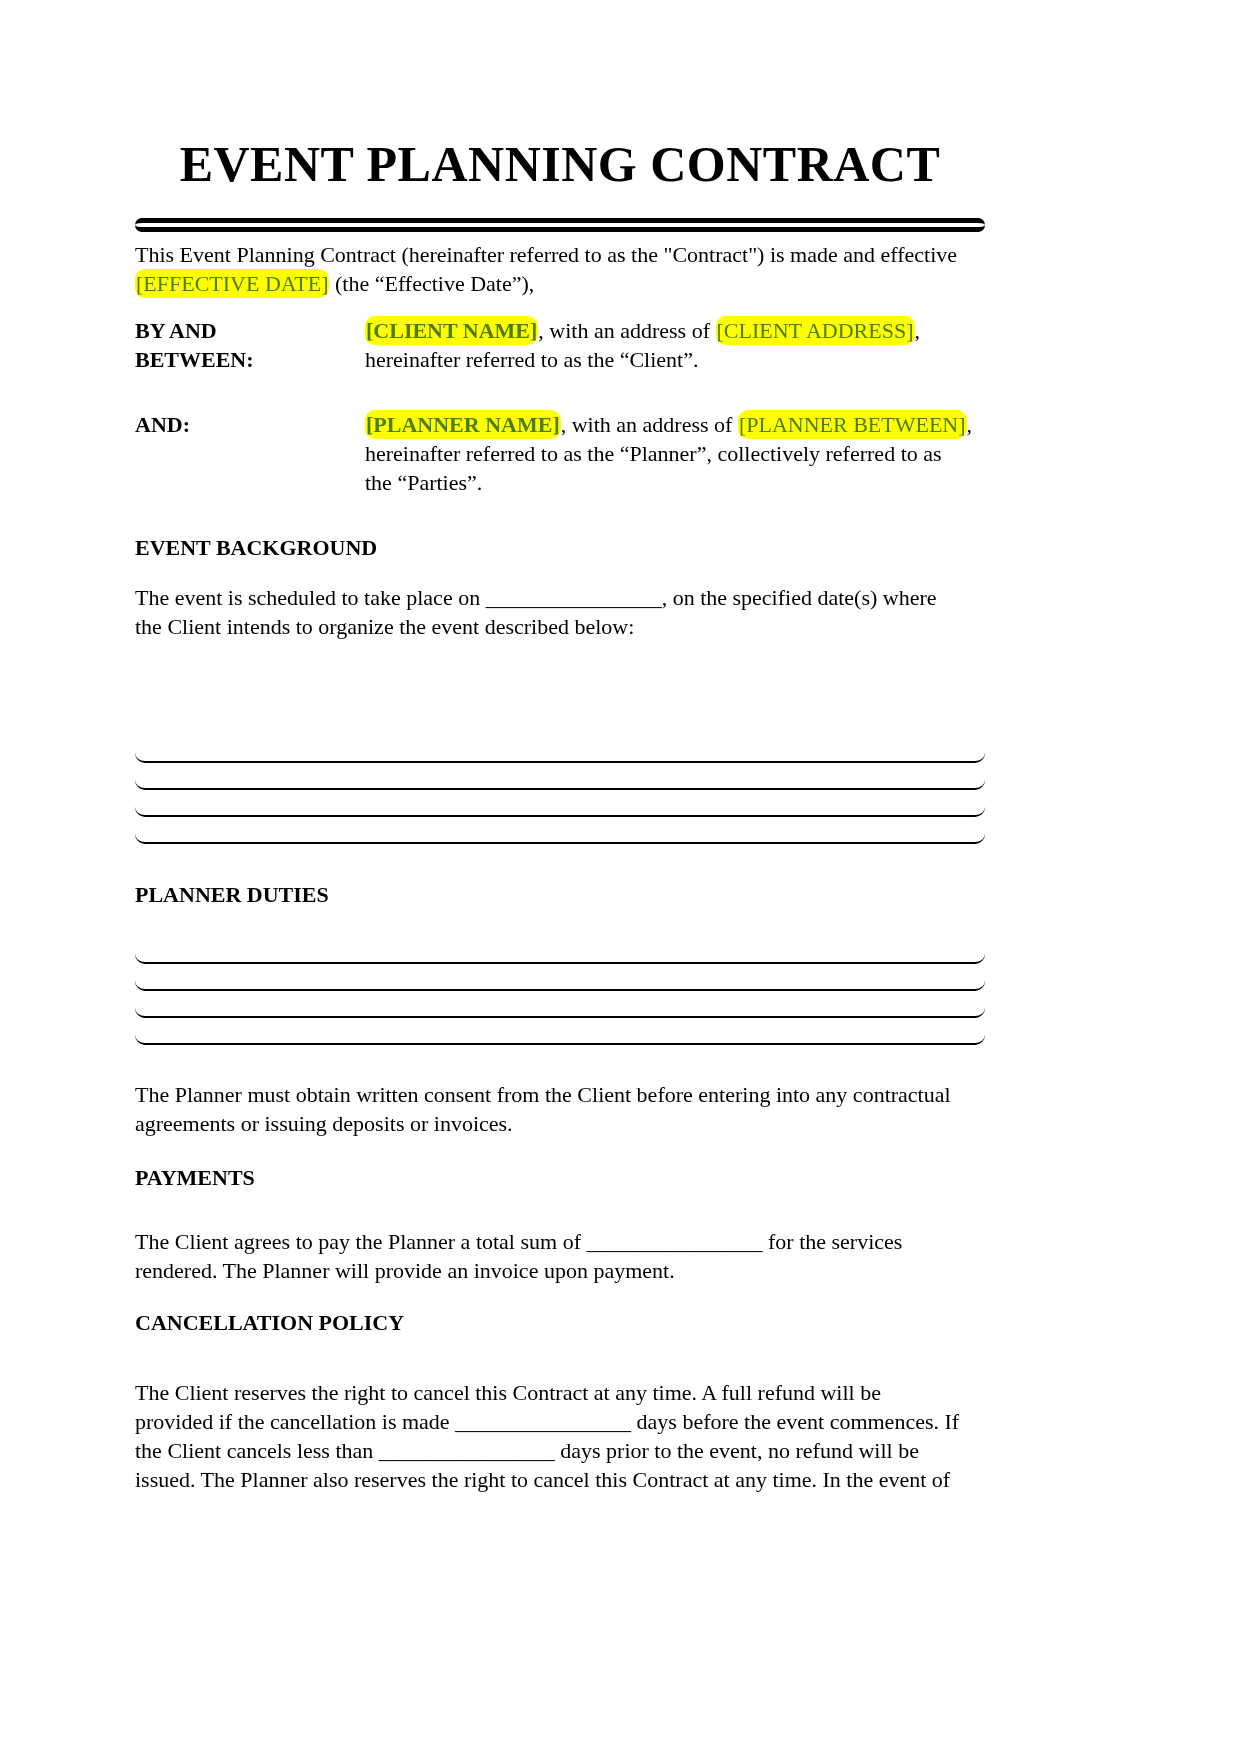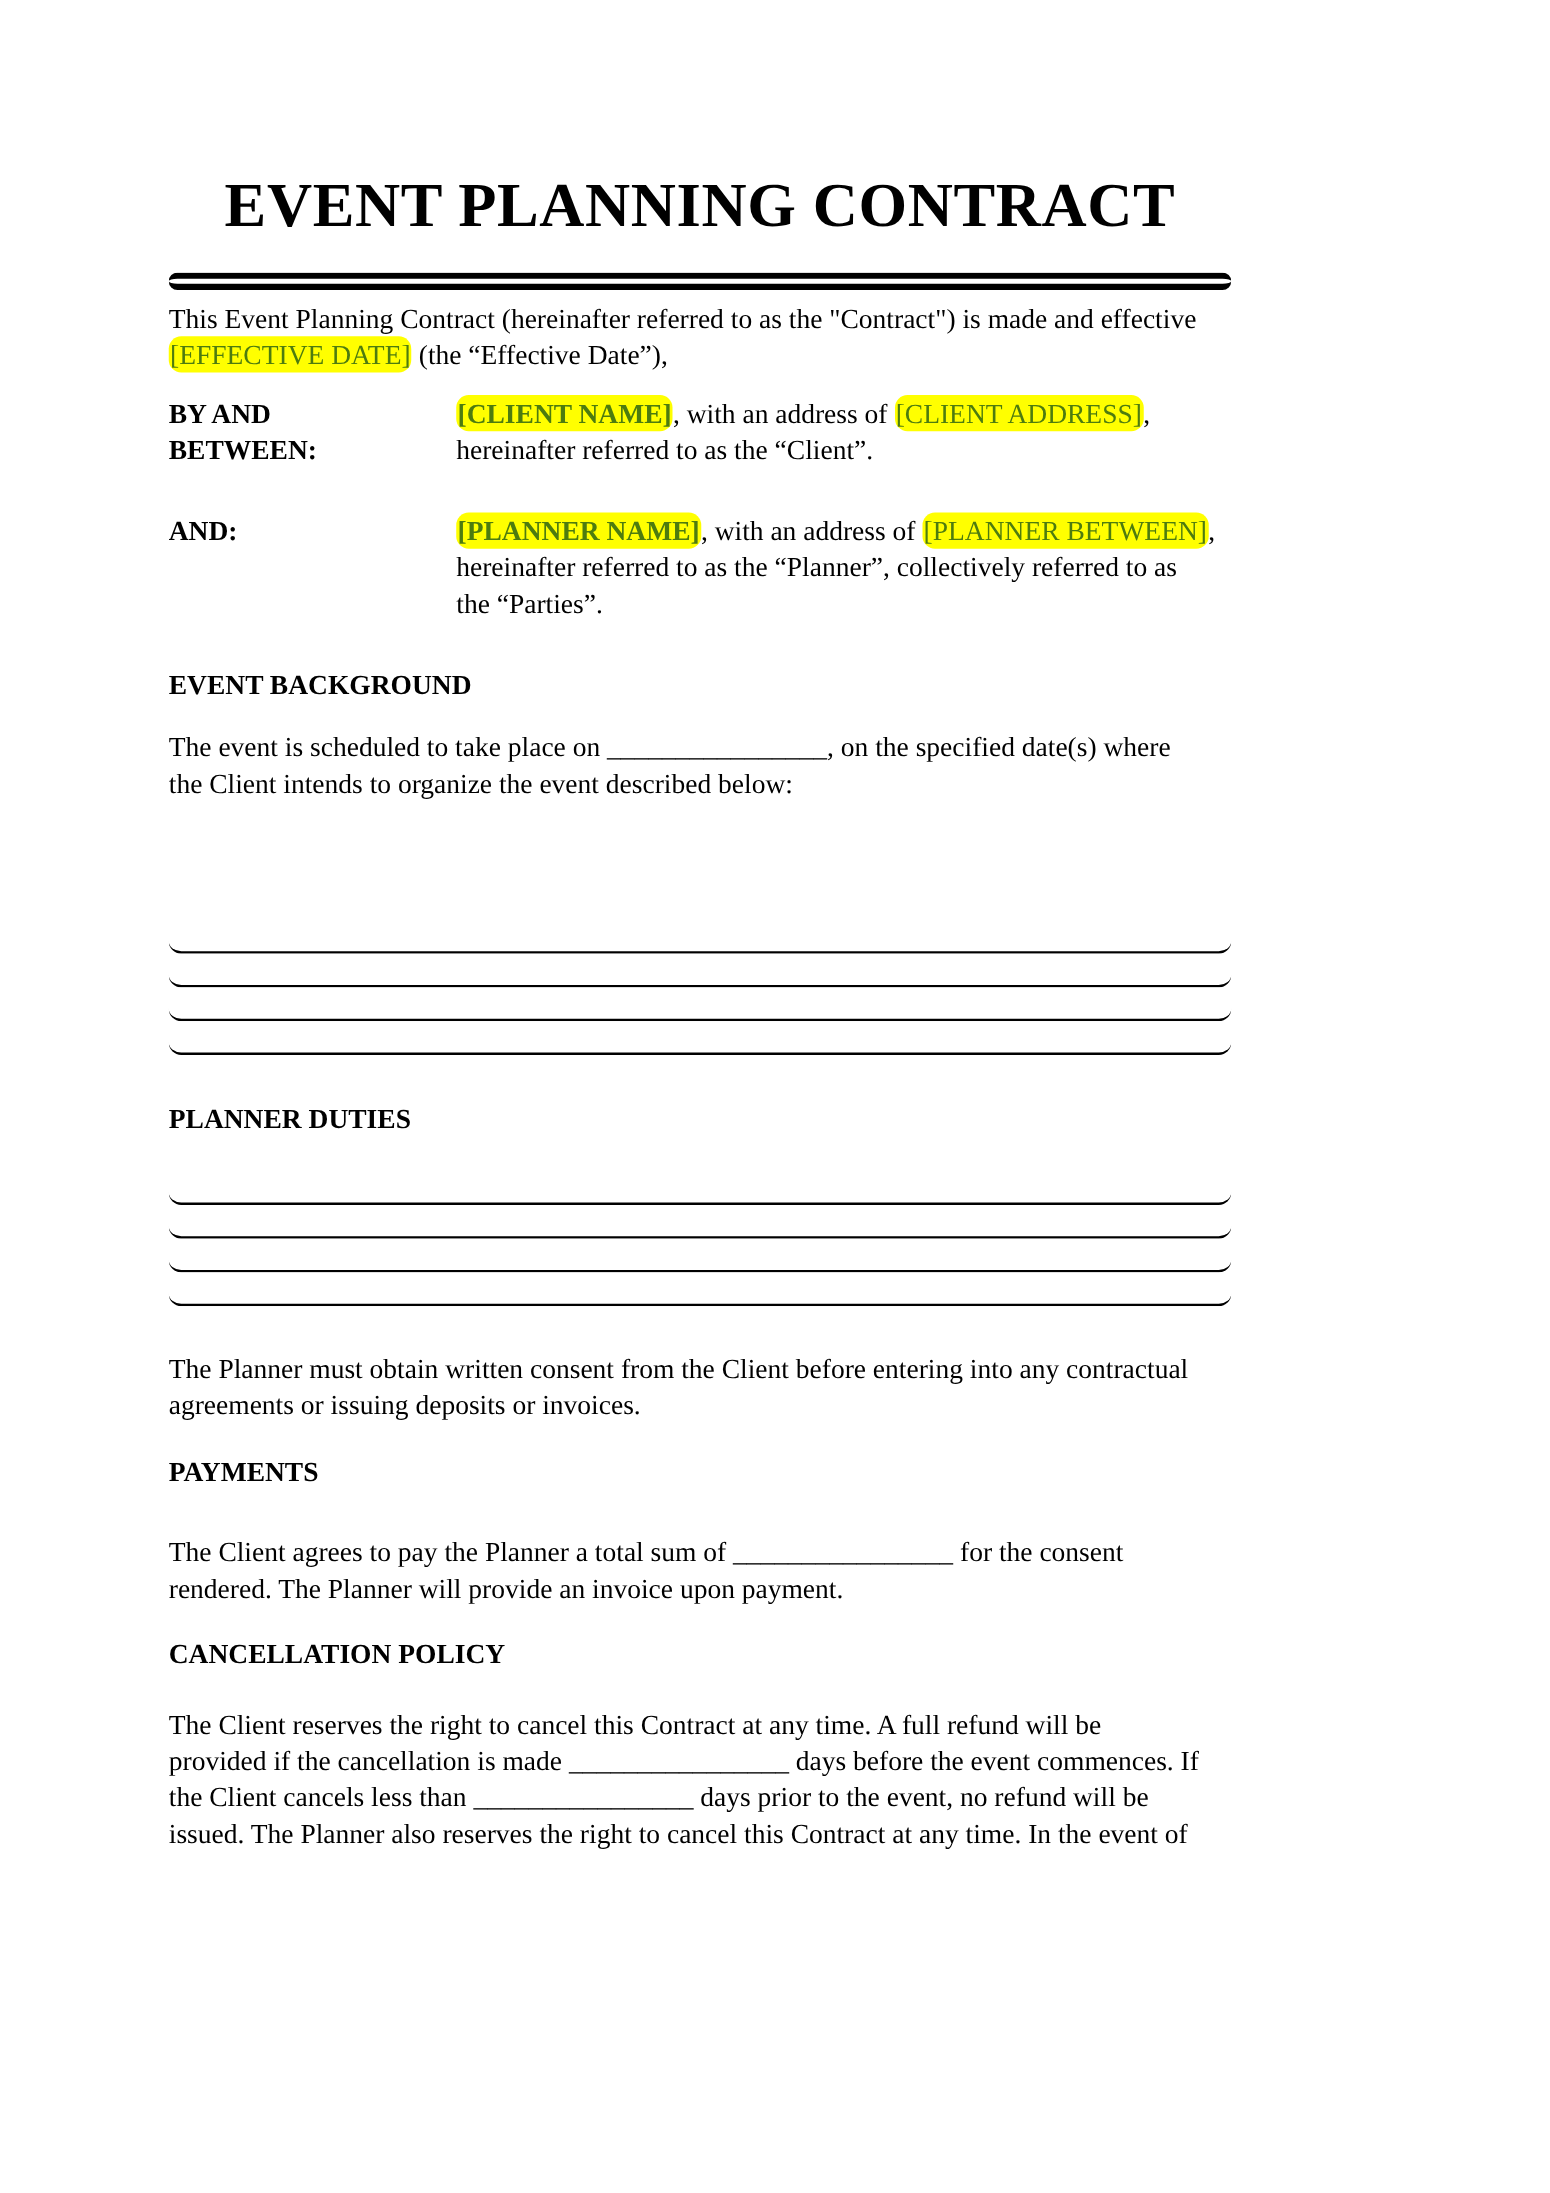--- a/index.html
+++ b/index.html
@@ -61,21 +61,21 @@
   .h-eb  { margin-top: 36px; }
   .p-eb  { margin-top: 21px; }
   .lines-1 { margin-top: 95px; }
   .h-pd  { margin-top: 36px; }
   .p-pd  { margin-top: 21px; }
   .lines-2 { margin-top: 28px; }
   .p-note { margin-top: 35px; }
   .h-pay { margin-top: 25px; }
   .p-pay { margin-top: 35px; }
   .h-cxl { margin-top: 23px; }
-  .p-cxl { margin-top: 28px; }
+  .p-cxl { margin-top: 41px; }
 
   .write-line {
     height: 27px;
     border-bottom: 2px solid #000;
   }
 </style>
 </head>
 <body>
 
 <div class="page">
@@ -118,21 +118,21 @@
     <div class="write-line"></div>
     <div class="write-line"></div>
     <div class="write-line"></div>
     <div class="write-line"></div>
   </div>
 
   <p class="para p-note">The Planner must obtain written consent from the Client before entering into any contractual
 agreements or issuing deposits or invoices.</p>
 
   <h2 class="heading h-pay">PAYMENTS</h2>
-  <p class="para p-pay">The Client agrees to pay the Planner a total sum of ________________ for the consent
+  <p class="para p-pay">The Client agrees to pay the Planner a total sum of ________________ for the services
 rendered. The Planner will provide an invoice upon payment.</p>
 
   <h2 class="heading h-cxl">CANCELLATION POLICY</h2>
   <p class="para p-cxl">The Client reserves the right to cancel this Contract at any time. A full refund will be
 provided if the cancellation is made ________________ days before the event commences. If
 the Client cancels less than ________________ days prior to the event, no refund will be
 issued. The Planner also reserves the right to cancel this Contract at any time. In the event of</p>
 
 </div>
 

